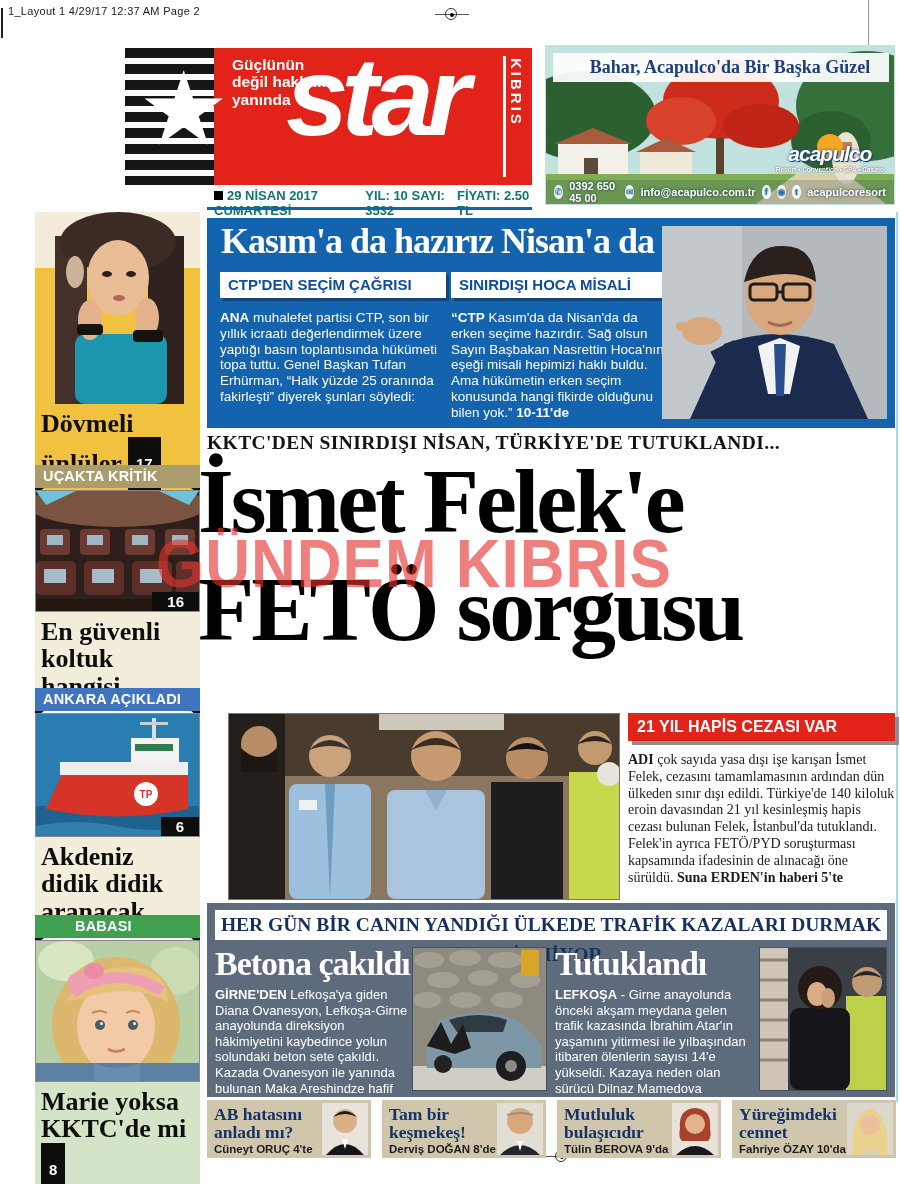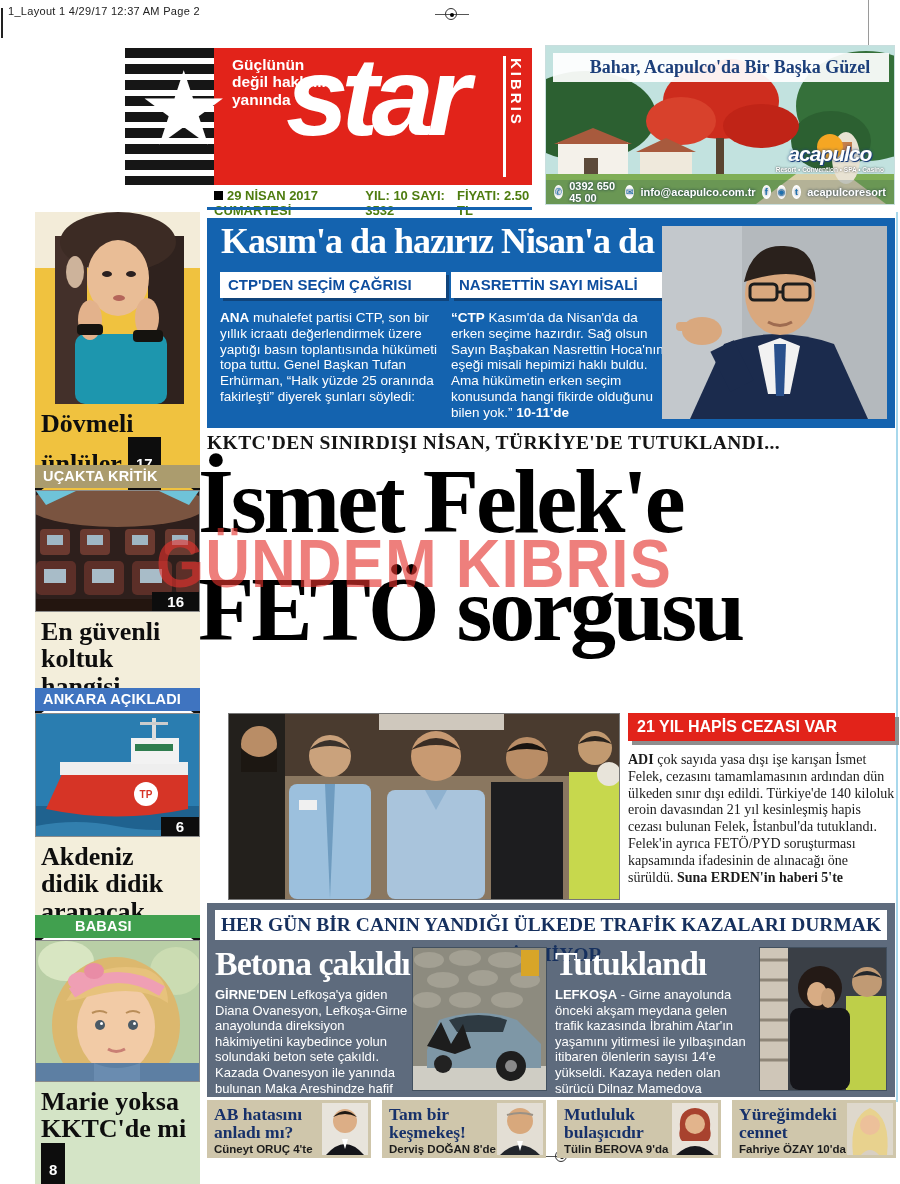--- a/index.html
+++ b/index.html
@@ -22,21 +22,21 @@
   .regmark .hline{position:absolute;left:0;top:6px;width:34px;height:1px;background:#555;}
 
   
   .stripes{left:125px;top:48px;width:92px;height:137px;background:repeating-linear-gradient(180deg,#161616 0 10px,#ffffff 10px 16px);}
   .star-glyph{left:138px;top:58px;width:120px;font-size:102px;line-height:1;color:#fff;z-index:3;}
   .logo-red{left:214px;top:48px;width:318px;height:137px;background:var(--brand_red);z-index:2;}
   .tagline{left:18px;top:8px;color:#fff;font-weight:bold;font-size:15.5px;line-height:1.12;}
   .logo-word{left:72px;top:-24px;color:#fff;font-size:112px;font-style:italic;font-weight:bold;letter-spacing:-7px;line-height:1.3;}
   .kibris-rule{left:289px;top:8px;width:3px;height:121px;background:#fff;}
   .kibris{left:294px;top:10px;height:122px;color:#fff;font-weight:bold;font-size:15px;letter-spacing:3px;writing-mode:vertical-rl;}
-  .datebar{left:214px;top:188px;width:318px;display:flex;justify-content:space-between;font-weight:bold;font-size:13px;color:#4d7c0f;}
+  .datebar{left:214px;top:188px;width:318px;display:flex;justify-content:space-between;font-weight:bold;font-size:13px;color:#0f766e;}
   .date-bullet{display:inline-block;width:9px;height:9px;background:#000;margin-right:4px;}
   .date-rule{left:207px;top:207px;width:325px;height:3px;background:var(--main_blue);}
 
   
   .ad{left:545px;top:45px;width:350px;height:160px;border:1px solid #c9dede;}
   .ad svg{position:absolute;left:0;top:0;}
   .ad-caption{left:7px;top:7px;width:336px;height:29px;background:rgba(255,255,255,.93);color:#1c3f7a;
     font-weight:bold;font-size:18px;text-align:center;line-height:29px;font-family:"Liberation Serif",serif;padding-left:18px;}
   .ad-brand{right:10px;top:96px;text-align:center;}
   .ad-sun{position:absolute;left:50%;top:-8px;margin-left:-13px;width:26px;height:26px;border-radius:50%;
@@ -287,21 +287,21 @@
     </div>
     <div class="side-caption" style="background:var(--light_green);">
       <span>Marie yoksa KKTC'de mi</span>
       <span class="badge-inline">8</span>
     </div>
   </section>
 
   <section class="abs topbox">
     <h1 class="abs topbox-headline serif">Kasım'a da hazırız Nisan'a da</h1>
     <div class="abs label-box" style="left:13px;width:226px;">CTP'DEN SEÇİM ÇAĞRISI</div>
-    <div class="abs label-box" style="left:244px;width:222px;">NASRETTİN SAYI MİSALİ</div>
+    <div class="abs label-box" style="left:244px;width:222px;">SINIRDIŞI HOCA MİSALİ</div>
     <p class="abs topbox-body" style="left:13px;width:226px;"><b>ANA</b><span> muhalefet partisi CTP, son bir yıllık icraatı değerlendirmek üzere yaptığı basın toplantısında hükümeti topa tuttu. Genel Başkan Tufan Erhürman, “Halk yüzde 25 oranında fakirleşti” diyerek şunları söyledi:</span></p>
     <p class="abs topbox-body" style="left:244px;width:222px;"><b>“CTP</b><span> Kasım'da da Nisan'da da erken seçime hazırdır. Sağ olsun Sayın Başbakan Nasrettin Hoca'nın eşeği misali hepimizi haklı buldu. Ama hükümetin erken seçim konusunda hangi fikirde olduğunu bilen yok.” </span><b>10-11'de</b></p>
     <div class="abs topbox-photo">
       <svg width="225" height="193" viewBox="0 0 225 193">
         <rect width="225" height="193" fill="#b4b9bd"></rect>
         <rect width="80" height="193" fill="#c3c8cc"></rect>
         <path d="M28 193 L62 118 Q115 98 172 118 L206 193Z" fill="#1b2b4d"></path>
         <polygon points="96,120 118,112 138,120 128,168 106,168" fill="#f2f2f2"></polygon>
         <polygon points="112,118 124,118 122,170 114,170" fill="#29508c"></polygon>
         <ellipse cx="118" cy="68" rx="35" ry="41" fill="#d9a87e"></ellipse>

